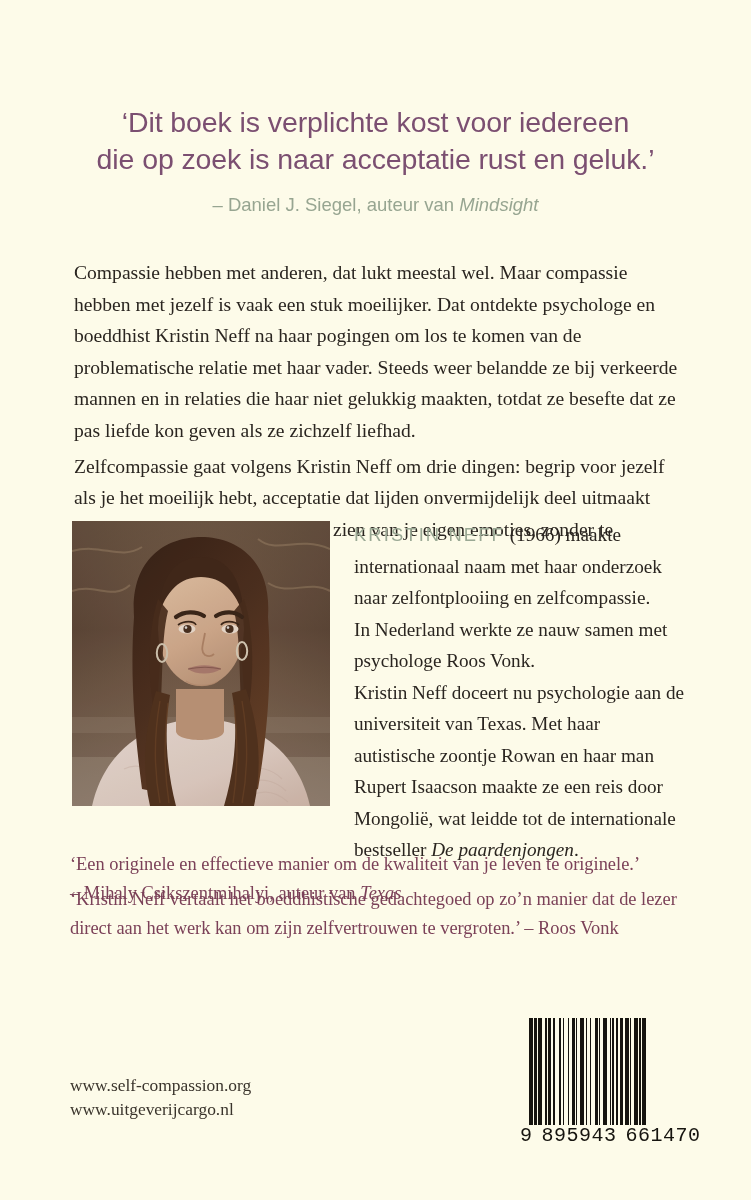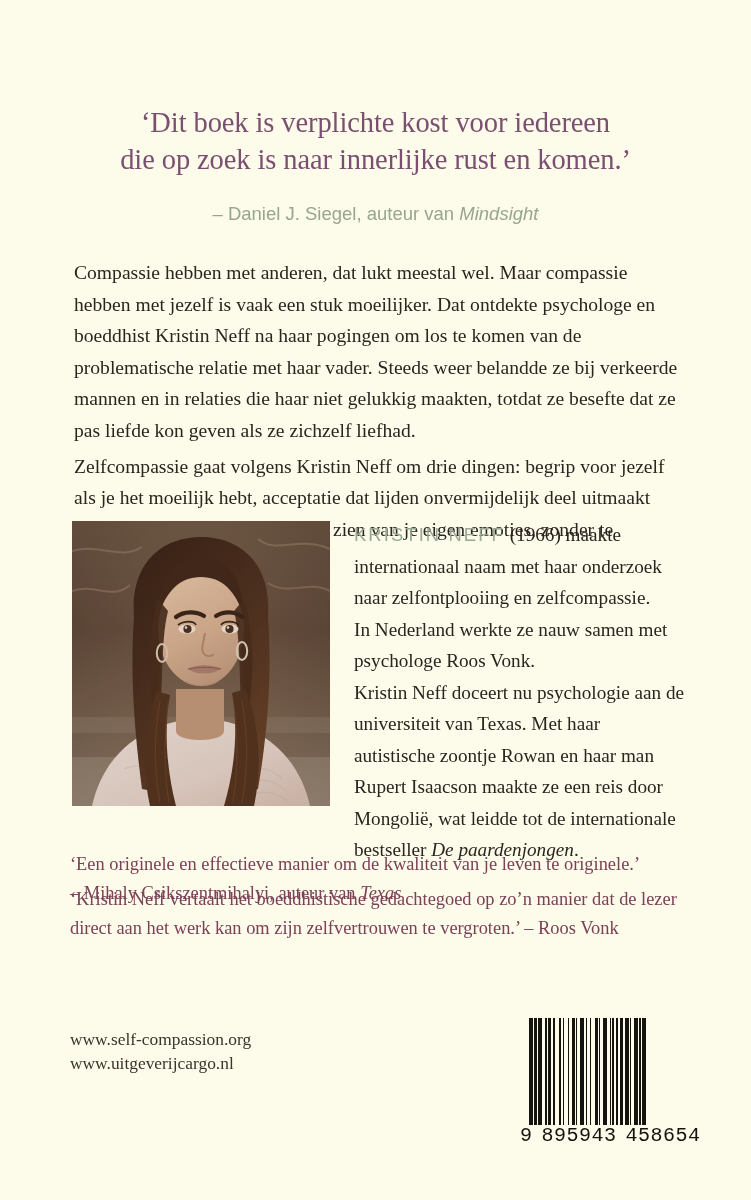--- a/index.html
+++ b/index.html
@@ -32,23 +32,23 @@
   }
   .top-quote {
     color: #7b4f71;
     font-family: "Liberation Sans", sans-serif;
     font-size: 28.5px;
     line-height: 37px;
     letter-spacing: -0.1px;
     font-weight: 400;
     padding: 0 44px;
   }
-  .top-quote-line { display: block; white-space: nowrap; font-family: Liberation Serif, serif; }
+  .top-quote-line { display: block; white-space: nowrap; }
   .top-attrib {
-    margin-top: 24px;
+    margin-top: 15px;
     color: #97a591;
     font-family: "Liberation Sans", sans-serif;
     font-size: 18.5px;
     line-height: 24px;
     font-weight: 400;
   }
   .top-attrib .ital { font-style: italic; }
 
   
   .blurb {
@@ -119,21 +119,21 @@
     color: #7b4158;
     font-size: 18.4px;
     line-height: 28.5px;
   }
   .quote2 p, .quote3 p { margin: 0; }
 
   
   .sites {
     position: absolute;
     left: 70px;
-    top: 1028px;
+    top: 1074px;
     color: #3a342c;
     font-size: 17.4px;
     line-height: 23.5px;
   }
   .sites div { white-space: nowrap; }
 
   
   .barcode-box {
     position: absolute;
     left: 516px;
@@ -167,21 +167,21 @@
   .barcode-digits .sp { display: inline-block; width: 9px; }
 </style>
 </head>
 <body>
 
 <div class="page">
 
   <div class="top-quote-block">
     <div class="top-quote">
       <span class="top-quote-line">‘Dit boek is verplichte kost voor iedereen</span>
-      <span class="top-quote-line">die op zoek is naar innerlijke rust en komen.’</span>
+      <span class="top-quote-line">die op zoek is naar acceptatie rust en geluk.’</span>
     </div>
     <div class="top-attrib">
       <span>– Daniel J. Siegel, auteur van </span><span class="ital">Mindsight</span>
     </div>
   </div>
 
   <div class="blurb">
     <p>Compassie hebben met anderen, dat lukt meestal wel. Maar compassie hebben met jezelf is vaak een stuk moeilijker. Dat ontdekte psychologe en boeddhist Kristin Neff na haar pogingen om los te komen van de problematische relatie met haar vader. Steeds weer belandde ze bij verkeerde mannen en in relaties die haar niet gelukkig maakten, totdat ze besefte dat ze pas liefde kon geven als ze zichzelf liefhad.</p>
     <p>Zelfcompassie gaat volgens Kristin Neff om drie dingen: begrip voor jezelf als je het moeilijk hebt, acceptatie dat lijden onvermijdelijk deel uitmaakt van het leven, en het onder ogen zien van je eigen emoties, zonder te oordelen.</p>
   </div>
@@ -355,17 +355,17 @@
         <span style="width: 1.35px; background: rgb(22, 20, 15);"></span>
         <span style="width: 2.7px; background: transparent;"></span>
         <span style="width: 4.05px; background: rgb(22, 20, 15);"></span>
         <span style="width: 1.35px; background: transparent;"></span>
         <span style="width: 1.35px; background: rgb(22, 20, 15);"></span>
         <span style="width: 1.35px; background: transparent;"></span>
         <span style="width: 4.05px; background: rgb(22, 20, 15);"></span>
         <span style="width: 2.7px; background: transparent;"></span>
       </div>
     <div class="barcode-digits">
-      <span class="g">9</span><span class="sp"></span><span class="g">895943</span><span class="sp"></span><span class="g">458654</span>
+      <span class="g">9</span><span class="sp"></span><span class="g">895943</span><span class="sp"></span><span class="g">661470</span>
     </div>
   </div>
 
 </div>
 
 </body></html>

